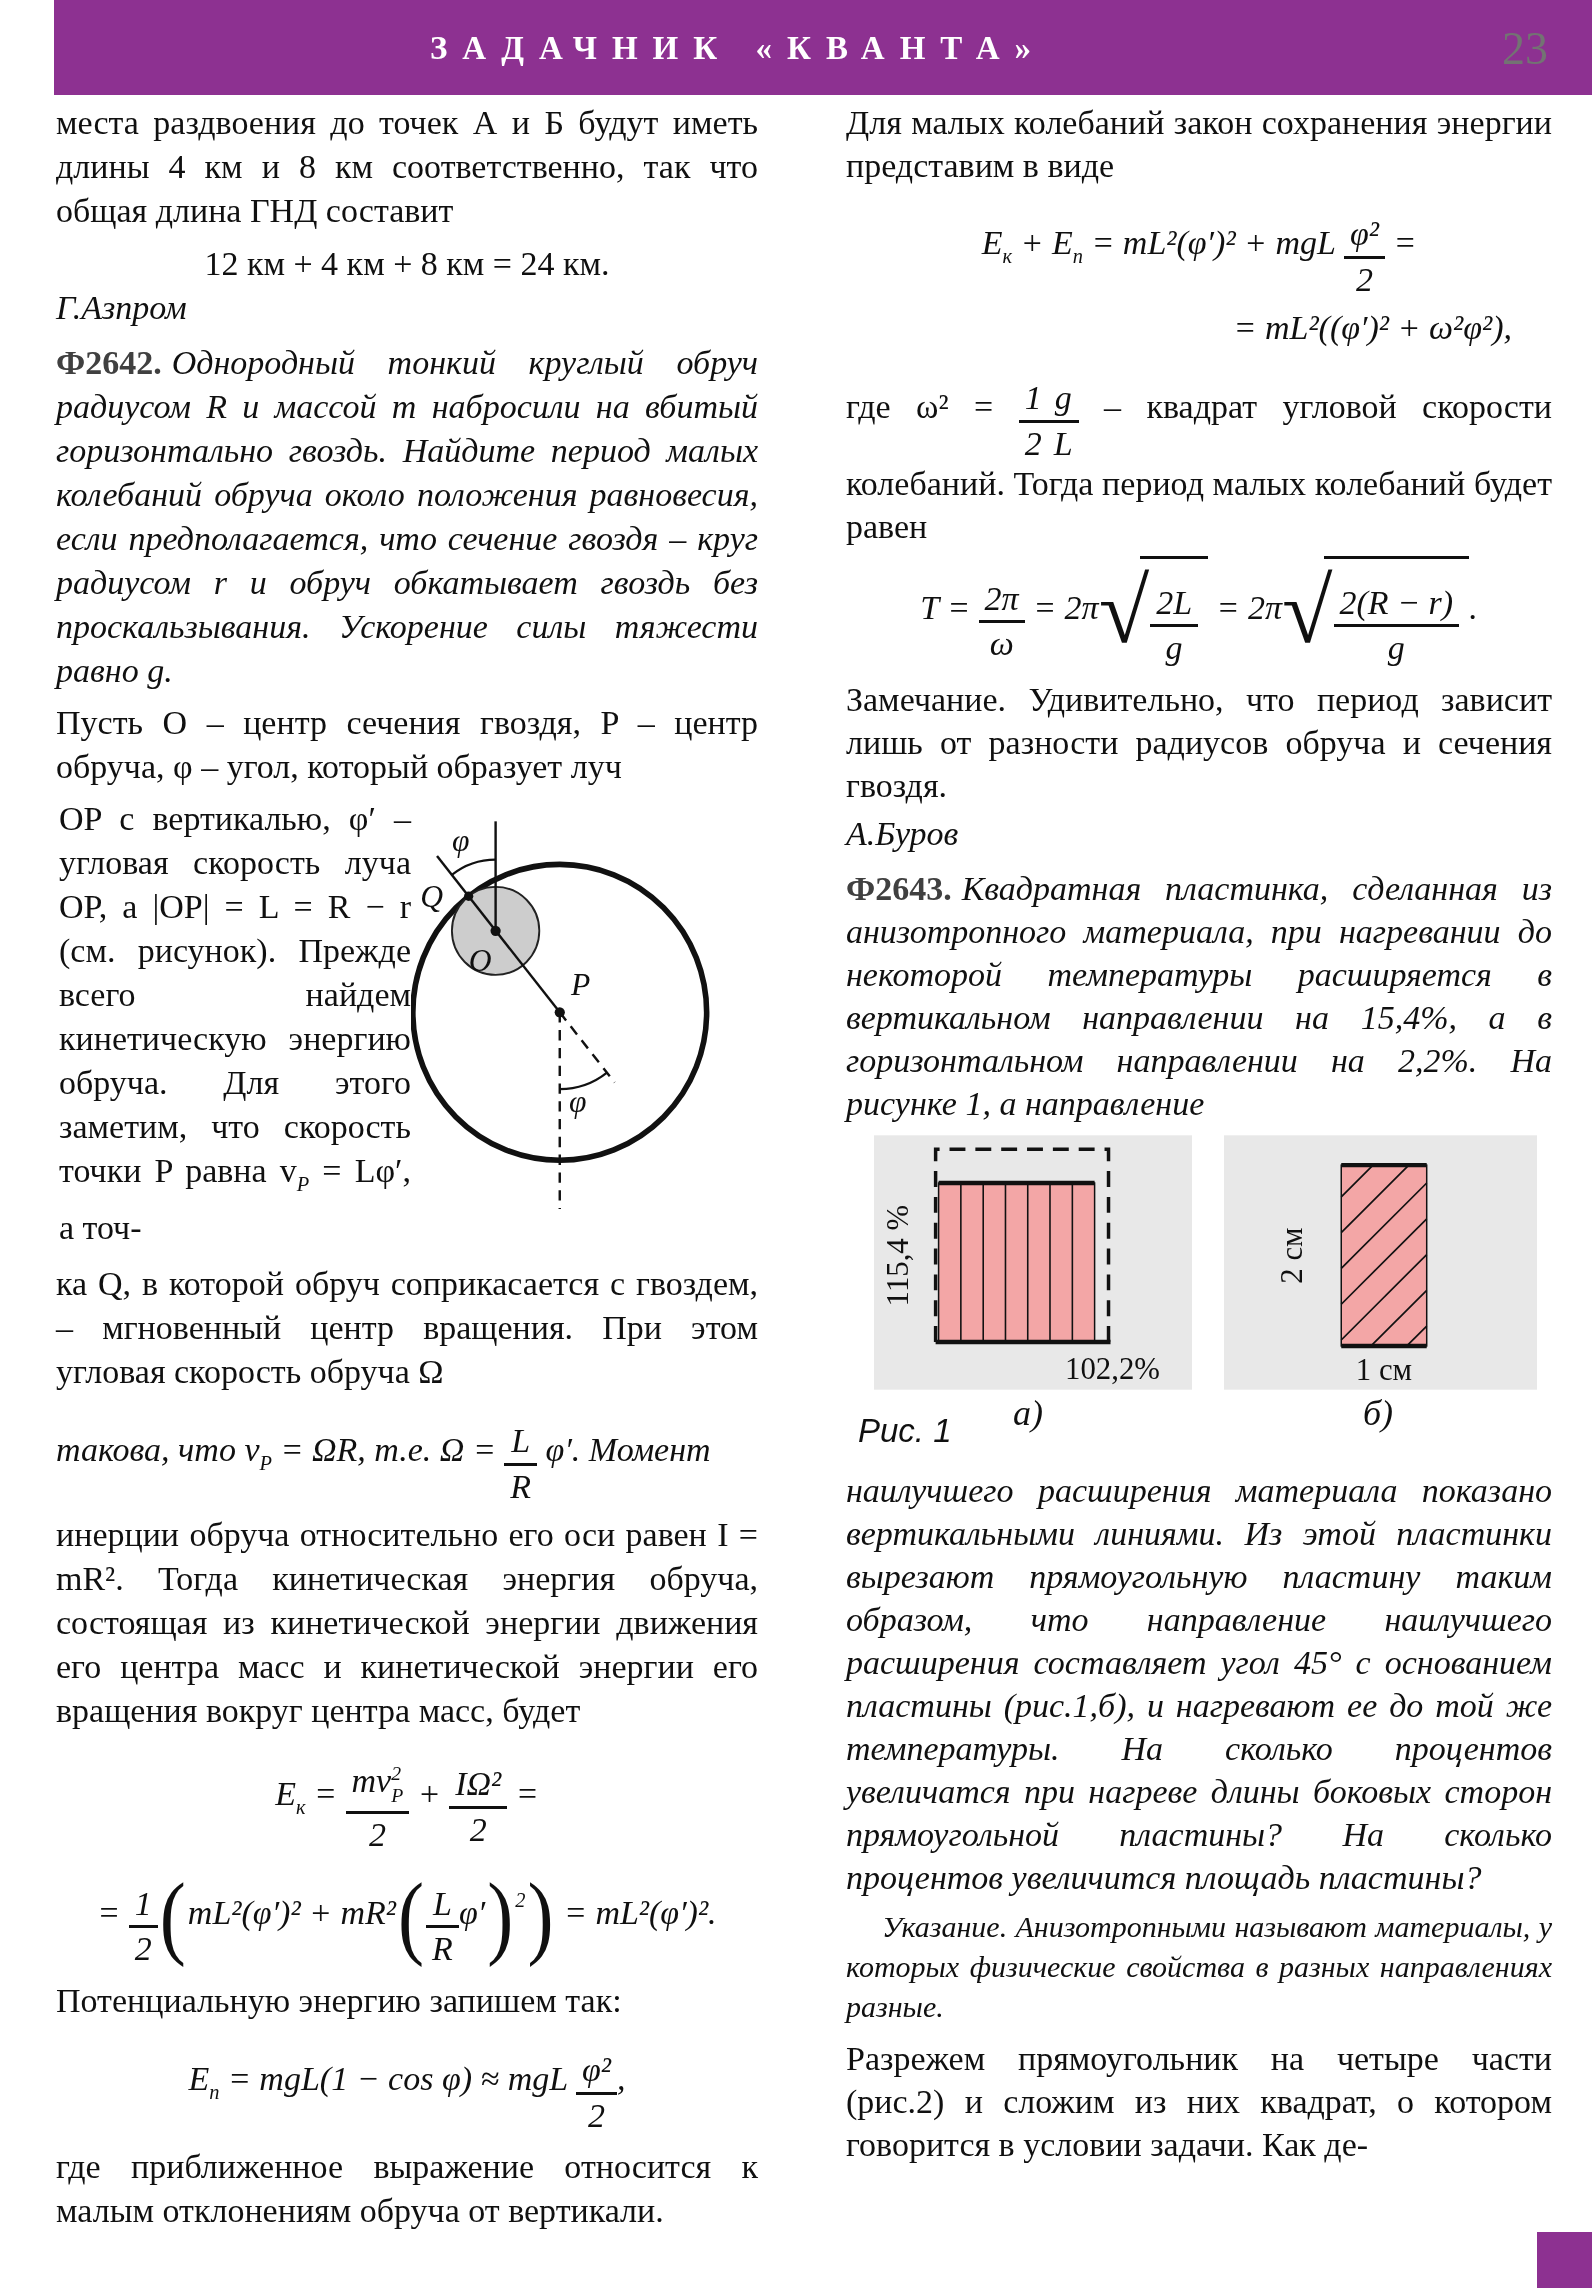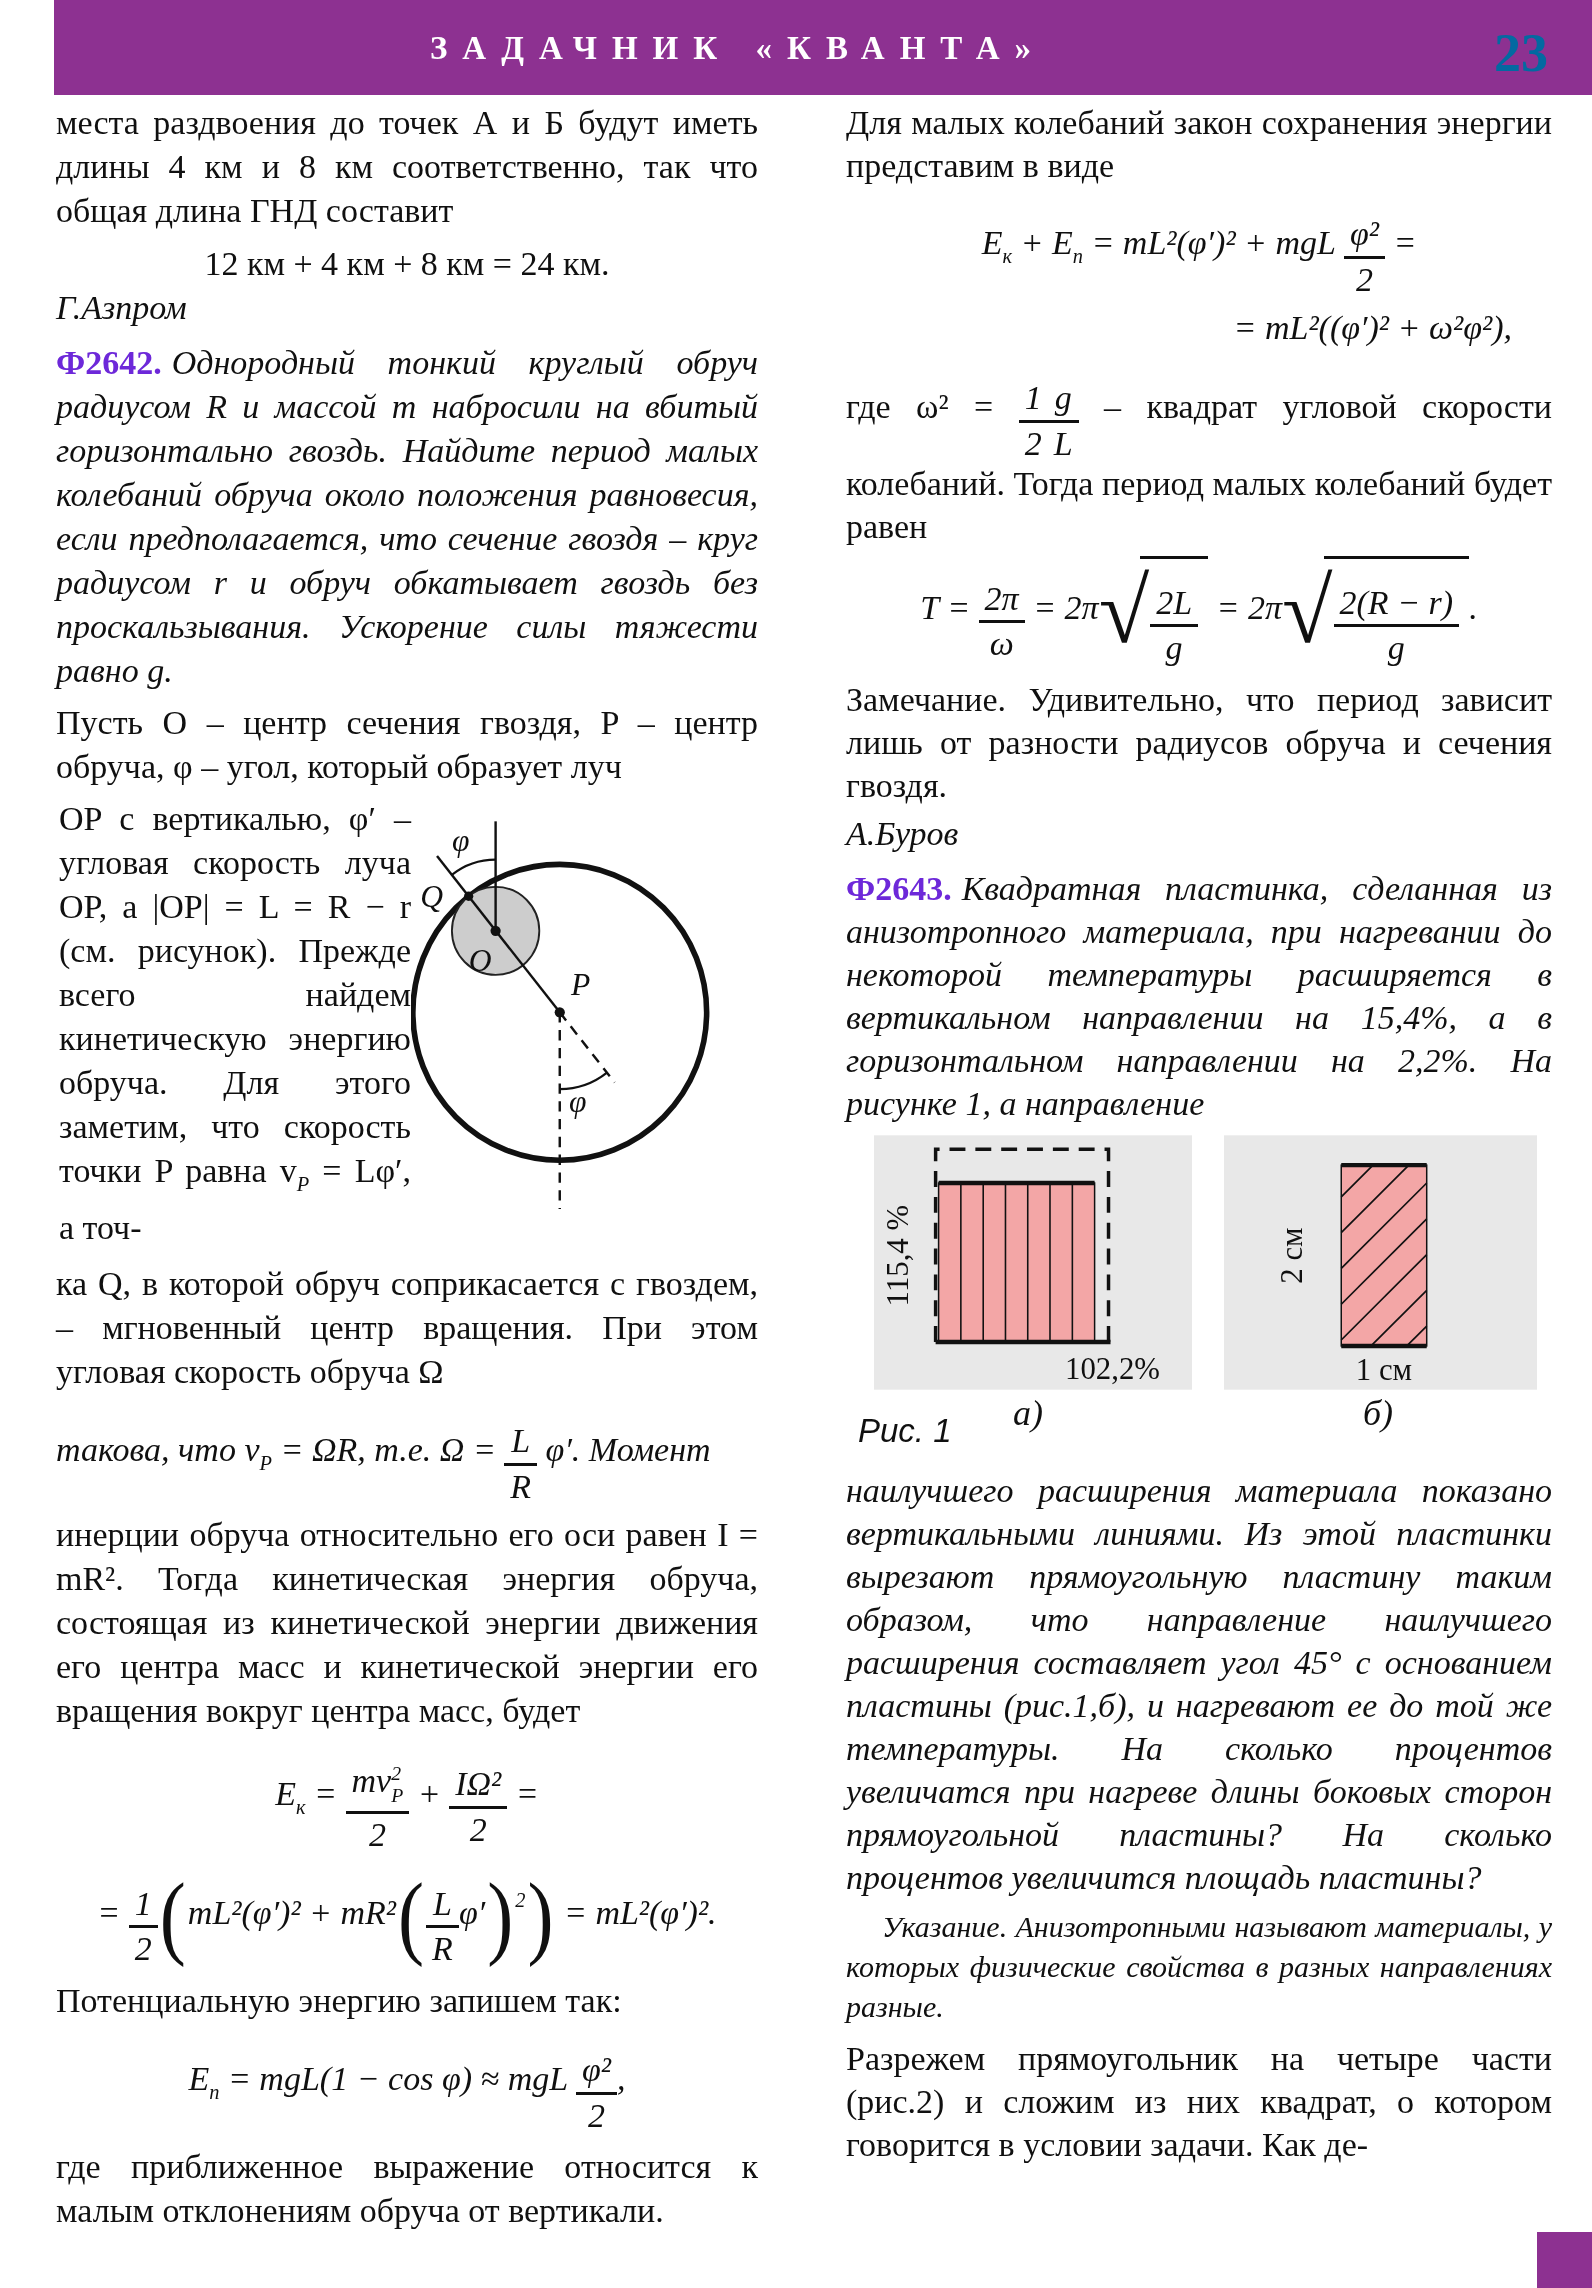--- a/index.html
+++ b/index.html
@@ -8,32 +8,32 @@
     background:#ffffff;color:#101010;
     font-family:"Liberation Serif", serif;
   }
   
   .header-bar{position:absolute;left:54px;top:0;width:1538px;height:95px;background:#8d3191;}
   .header-title{
     position:absolute;left:0;top:30px;width:1476px;text-align:center;
     color:#ffffff;font-weight:bold;font-size:33px;letter-spacing:15px;
   }
   .page-num{
-    position:absolute;top:22px;right:44px;color:#0369a1;
-    font-size:54px;font-weight:bold;
+    position:absolute;top:22px;right:44px;color:#737373;
+    font-size:46px;font-weight:normal;
   }
   .corner-block{position:absolute;left:1537px;top:2232px;width:55px;height:57px;background:#8d3191;}
   
   .col{position:absolute;top:101px;}
   .col-left{left:56px;width:702px;}
   .col-right{left:846px;width:706px;}
   p.body{margin:0 0 8px 0;font-size:34px;line-height:44px;text-align:justify;}
   .col-right p.body{line-height:43px;}
   .prob{font-style:italic;}
-  .plabel{color:#6d28d9;font-weight:bold;font-style:normal;margin-right:10px;}
+  .plabel{color:#404040;font-weight:bold;font-style:normal;margin-right:10px;}
   .author{ font-style:italic;font-size:34px;margin:2px 0 14px 0;}
   .eqkm{text-align:center;font-size:34px;margin:12px 0 6px 0;}
   .remark-label{}
   .hint{font-style:italic;font-size:30px;line-height:40px;text-indent:36px;text-align:justify;margin:6px 0 10px 0;}
   
   .display{ text-align:center;font-style:italic;font-size:34px;margin:8px 0 12px 0;}
   .display.ralign{text-align:right;padding-right:40px;}
   .mline{font-style:normal;}
   .mi{font-style:italic;}
   .frac{display:inline-block;vertical-align:middle;text-align:center;line-height:1.05;}

